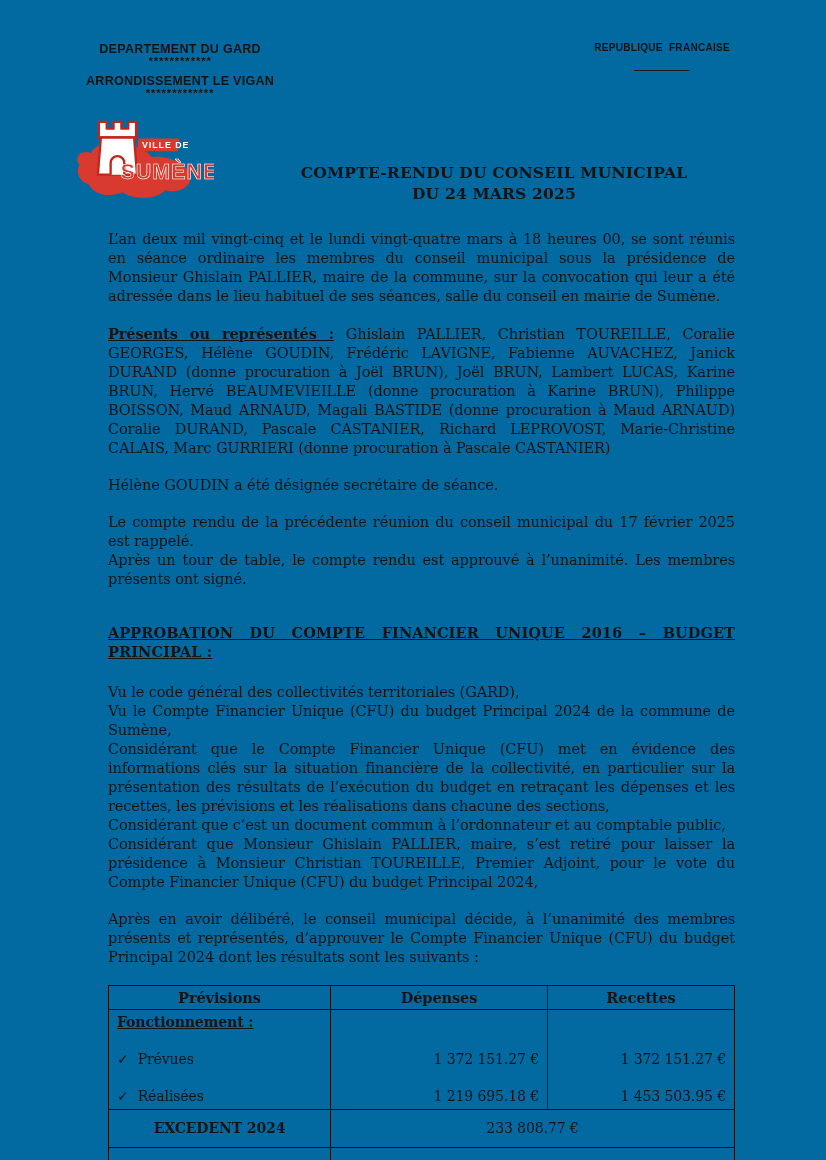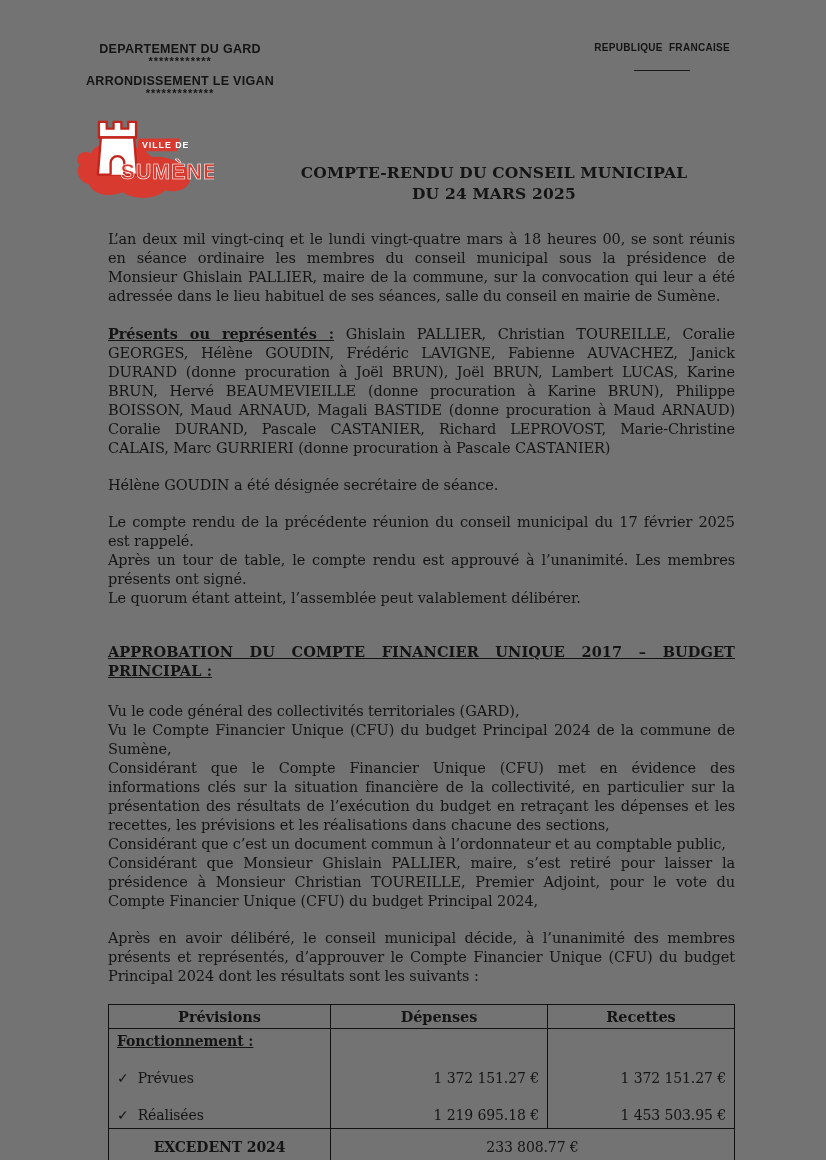--- a/index.html
+++ b/index.html
@@ -1,20 +1,20 @@
 <!DOCTYPE html>
 <html><head>
 <meta charset="utf-8">
 <style>
   html, body { margin: 0; padding: 0; background: #ffffff; }
   .page {
     position: relative;
     width: 826px;
     height: 1160px;
-    background: #737373;
+    background: #0369a1;
     color: #141414;
     font-family: "DejaVu Serif", serif;
     overflow: hidden;
     box-sizing: border-box;
   }
   
   .header {
     display: flex;
     justify-content: space-between;
     padding: 42px 96px 0 86px;
@@ -159,24 +159,23 @@
 
     <div class="para">
       <span class="bold-u">Présents ou représentés :</span><span> Ghislain PALLIER, Christian TOUREILLE, Coralie GEORGES, Hélène GOUDIN, Frédéric LAVIGNE, Fabienne AUVACHEZ, Janick DURAND (donne procuration à Joël BRUN), Joël BRUN, Lambert LUCAS, Karine BRUN, Hervé BEAUMEVIEILLE (donne procuration à Karine BRUN), Philippe BOISSON, Maud ARNAUD, Magali BASTIDE (donne procuration à Maud ARNAUD) Coralie DURAND, Pascale CASTANIER, Richard LEPROVOST, Marie-Christine CALAIS, Marc GURRIERI (donne procuration à Pascale CASTANIER)</span>
     </div>
 
     <div class="para">Hélène GOUDIN a été désignée secrétaire de séance.</div>
 
     <div class="para">
       <div>Le compte rendu de la précédente réunion du conseil municipal du 17 février 2025 est rappelé.</div>
       <div>Après un tour de table, le compte rendu est approuvé à l’unanimité. Les membres présents ont signé.</div>
-      <div>Le quorum étant atteint, l’assemblée peut valablement délibérer.</div>
-    </div>
-
-    <div class="section-heading">APPROBATION DU COMPTE FINANCIER UNIQUE 2017 – BUDGET PRINCIPAL :</div>
+    </div>
+
+    <div class="section-heading">APPROBATION DU COMPTE FINANCIER UNIQUE 2016 – BUDGET PRINCIPAL :</div>
 
     <div class="considerants">
       <div>Vu le code général des collectivités territoriales (GARD),</div>
       <div>Vu le Compte Financier Unique (CFU) du budget Principal 2024 de la commune de Sumène,</div>
       <div>Considérant que le Compte Financier Unique (CFU) met en évidence des informations clés sur la situation financière de la collectivité, en particulier sur la présentation des résultats de l’exécution du budget en retraçant les dépenses et les recettes, les prévisions et les réalisations dans chacune des sections,</div>
       <div>Considérant que c’est un document commun à l’ordonnateur et au comptable public,</div>
       <div>Considérant que Monsieur Ghislain PALLIER, maire, s’est retiré pour laisser la présidence à Monsieur Christian TOUREILLE, Premier Adjoint, pour le vote du Compte Financier Unique (CFU) du budget Principal 2024,</div>
     </div>
 
     <div class="para">Après en avoir délibéré, le conseil municipal décide, à l’unanimité des membres présents et représentés, d’approuver le Compte Financier Unique (CFU) du budget Principal 2024 dont les résultats sont les suivants :</div>

